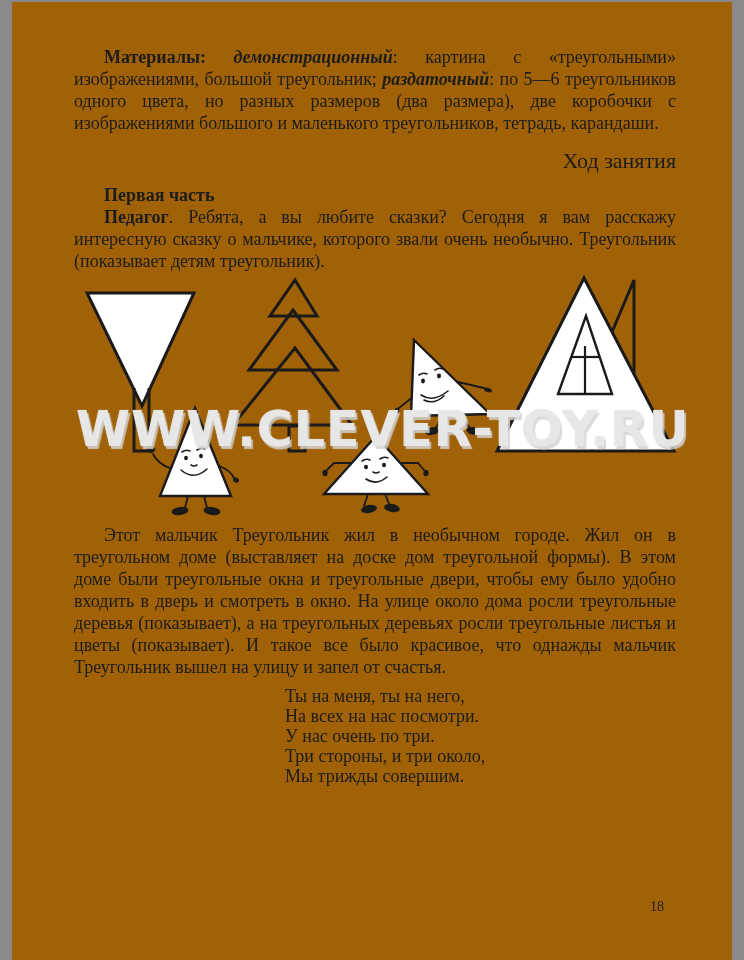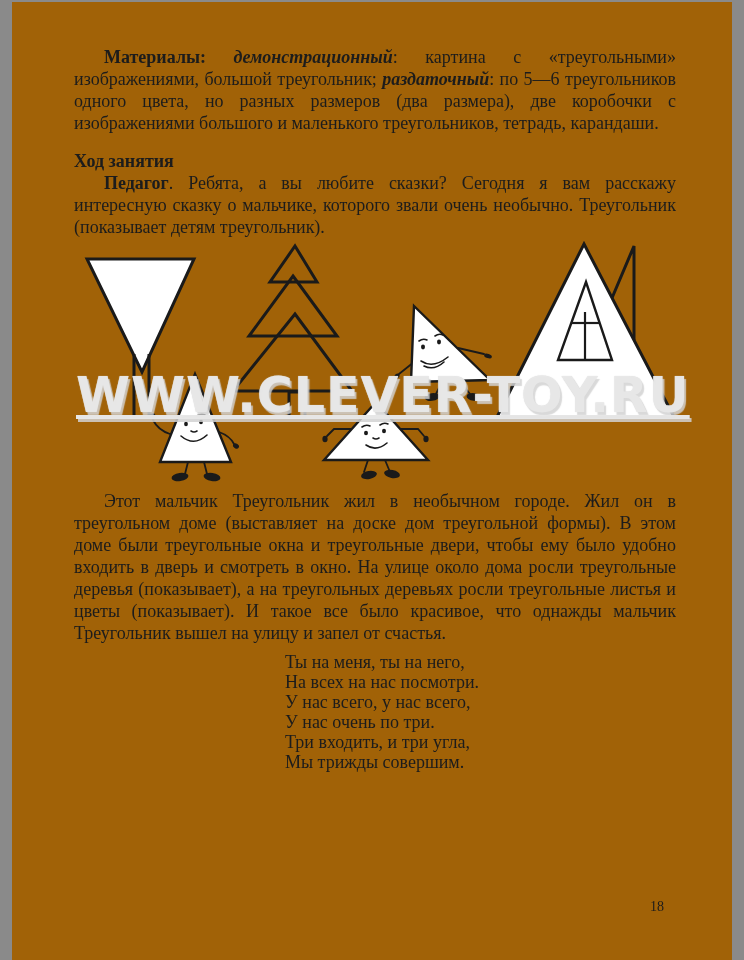--- a/index.html
+++ b/index.html
@@ -15,24 +15,24 @@
   .content{padding:44px 56px 0 62px;}
   .para{
     margin:0;
     font-size:18px;
     line-height:22px;
     text-align:justify;
     text-indent:30px;
   }
   .heading{
     margin:16px 0 0 0;
-    font-size:18px;
+    font-size:22px;
     line-height:22px;
-    font-weight:bold;
-    text-align:left;
+    font-weight:normal;
+    text-align:right;
     text-indent:0;
   }
   .part-title{
     margin:12px 0 0 0;
     font-size:18px;
     line-height:22px;
     font-weight:bold;
     text-indent:30px;
   }
   .stage{font-style:italic;}
@@ -55,21 +55,20 @@
     width:620px;
     font-family:"DejaVu Sans","Liberation Sans",sans-serif;
     font-weight:800;
     font-size:49px;
     line-height:56px;
     letter-spacing:1px;
     white-space:nowrap;
     color:rgba(232,232,232,0.92);
     text-shadow:2px 3px 1px rgba(210,210,210,0.85), 0 0 1px rgba(214,214,214,0.9);
     user-select:none;
-    text-decoration:underline;
   }
   .story{margin-top:0;}
   .poem{
     margin:8px 0 0 211px;
     font-size:18px;
     line-height:20px;
   }
   .poem div{white-space:nowrap;}
   .page-number{
     position:absolute;
@@ -81,20 +80,21 @@
 </head>
 <body>
 
 <div class="page">
   <div class="content">
 
     <p class="para"><b>Материалы:</b> <b><i>демонстрационный</i></b><span>: картина с «треугольными» изображениями, большой треугольник; </span><b><i>раздаточный</i></b><span>: по 5—6 треугольников одного цвета, но разных размеров (два размера), две коробочки с изображениями большого и маленького треугольников, тетрадь, карандаши.</span></p>
 
     <p class="heading">Ход занятия</p>
 
+    <p class="part-title">Первая часть</p>
 
     <p class="para"><b>Педагог</b><span>. Ребята, а вы любите сказки? Сегодня я вам расскажу интересную сказку о мальчике, которого звали очень необычно. Треугольник (показывает детям треугольник).</span></p>
 
 
     <div class="figure">
       <svg width="744" height="252" viewBox="0 314 744 252">
 
         <g>
           <polygon class="shape" points="75,335 182,335 130,448"></polygon>
           <path class="open" d="M122,430 L122,493 L137,493 L137,430"></path>
@@ -170,22 +170,21 @@
         </g>
       </svg>
       <div class="watermark">WWW.CLEVER-TOY.RU</div>
     </div>
 
     <p class="para story">Этот мальчик Треугольник жил в необычном городе. Жил он в треугольном доме (выставляет на доске дом треугольной формы). В этом доме были треугольные окна и треугольные двери, чтобы ему было удобно входить в дверь и смотреть в окно. На улице около дома росли треугольные деревья (показывает), а на треугольных деревьях росли треугольные листья и цветы (показывает). И такое все было красивое, что однажды мальчик Треугольник вышел на улицу и запел от счастья.</p>
 
     <div class="poem">
       <div>Ты на меня, ты на него,</div>
       <div>На всех на нас посмотри.</div>
-      <div>У нас всего, у нас всего,</div>
       <div>У нас очень по три.</div>
-      <div>Три входить, и три угла,</div>
+      <div>Три стороны, и три около,</div>
       <div>Мы трижды совершим.</div>
     </div>
 
   </div>
 
   <div class="page-number">18</div>
 </div>
 
 </body></html>

